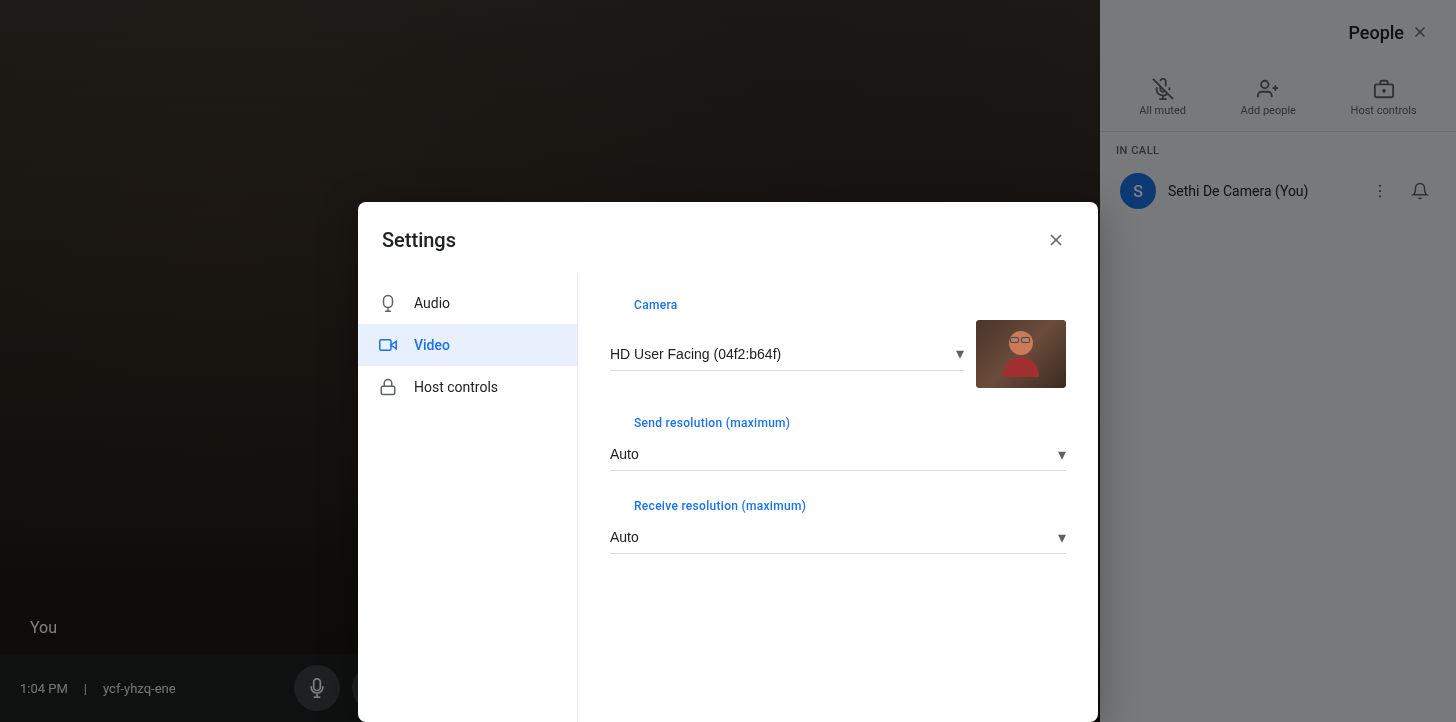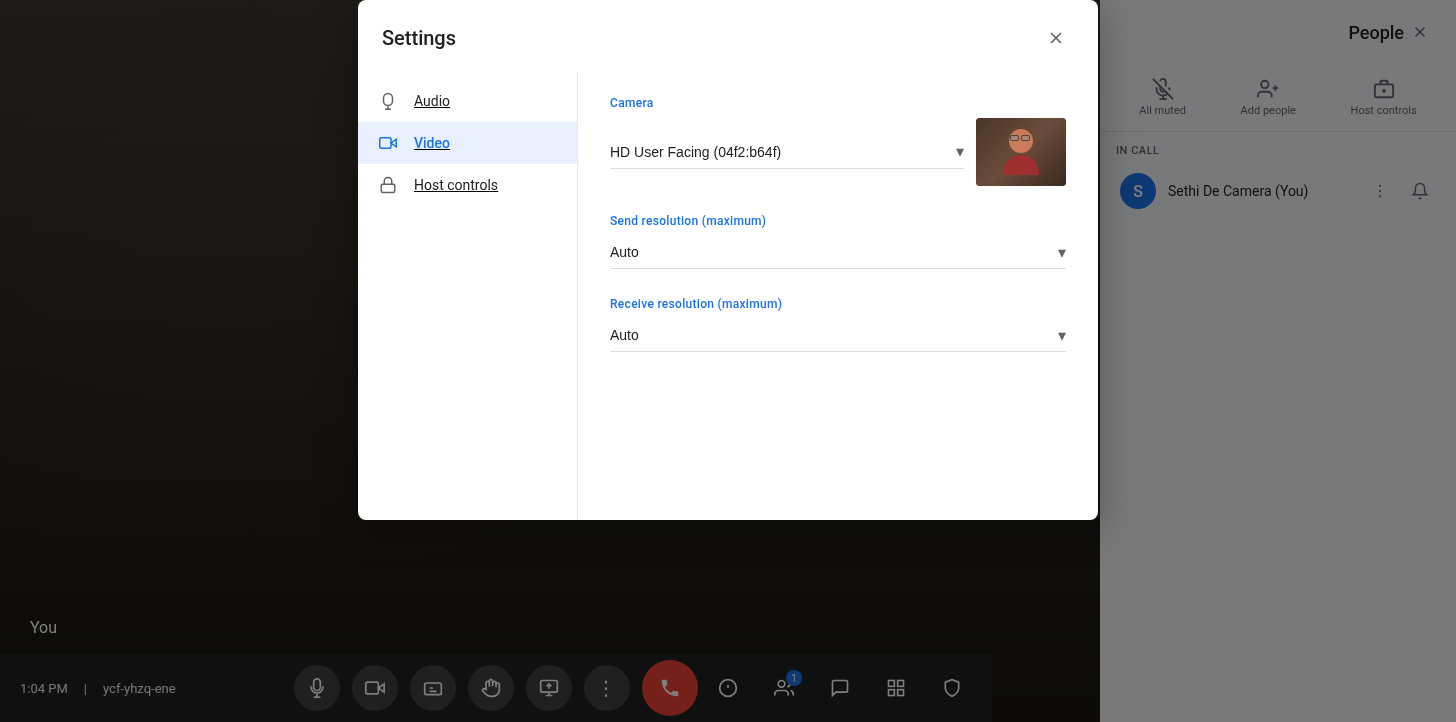--- a/index.html
+++ b/index.html
@@ -247,21 +247,21 @@
       color: #5f6368;
       font-size: 16px;
     }
 
     
     .modal-overlay {
       position: absolute;
       inset: 0;
       background: rgba(0,0,0,0.5);
       display: flex;
-      align-items: flex-start;
+      align-items: flex-end;
       justify-content: center;
       z-index: 100;
     }
 
     .settings-modal {
       background: white;
       border-radius: 8px;
       width: 740px;
       min-height: 520px;
       display: flex;
@@ -302,21 +302,20 @@
       display: flex;
       flex: 1;
     }
 
     
     .settings-sidebar {
       width: 220px;
       padding: 8px 0;
       border-right: 1px solid #e8eaed;
       flex-shrink: 0;
-      text-decoration: underline;
     }
 
     .settings-nav-item {
       display: flex;
       align-items: center;
       gap: 16px;
       padding: 12px 20px;
       cursor: pointer;
       color: #202124;
       font-size: 14px;
@@ -352,20 +351,21 @@
     .setting-group {
       margin-bottom: 28px;
     }
 
     .setting-label {
       font-size: 12px;
       font-weight: 500;
       color: #1a73e8;
       margin-bottom: 8px;
       letter-spacing: 0.3px;
+      margin-left: 24px;
     }
 
     .setting-select-row {
       display: flex;
       align-items: center;
       gap: 12px;
     }
 
     .select-wrapper {
       position: relative;

